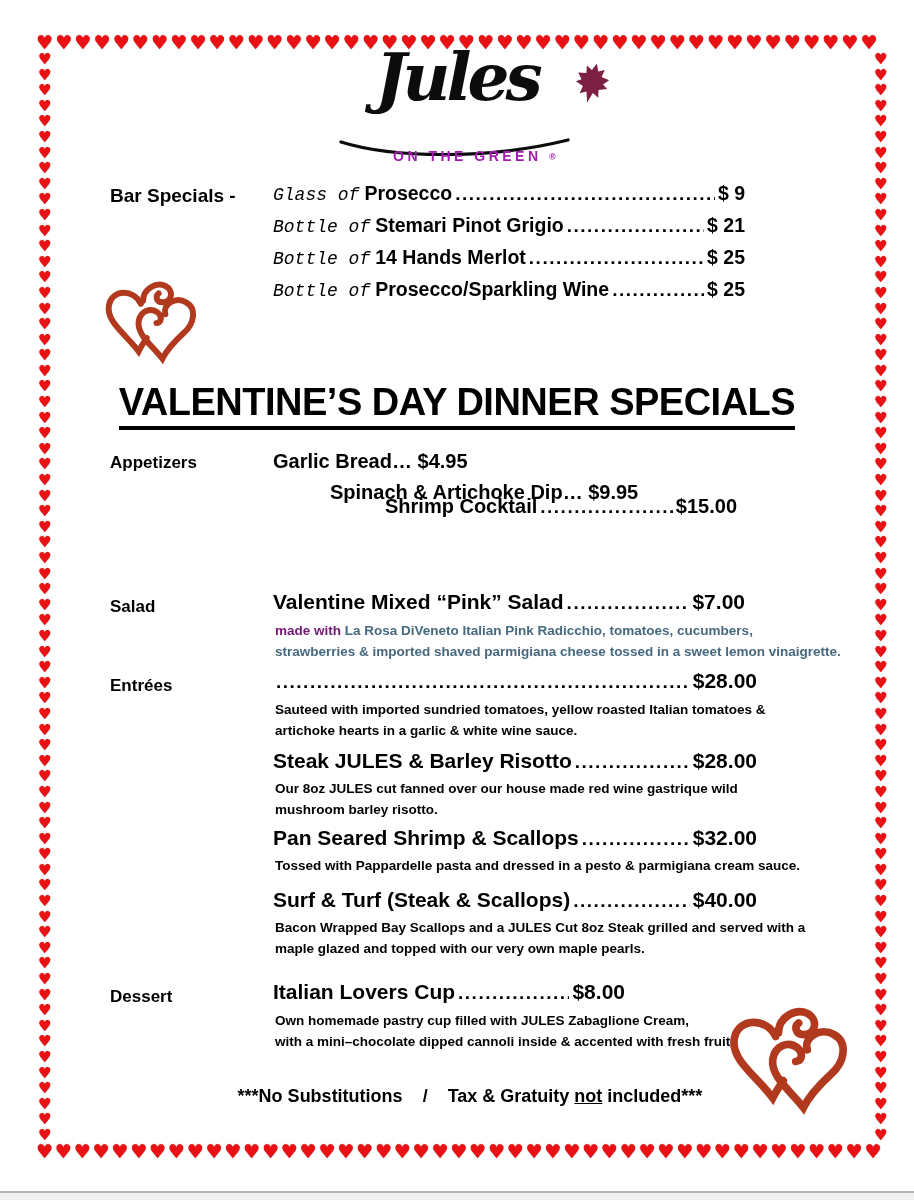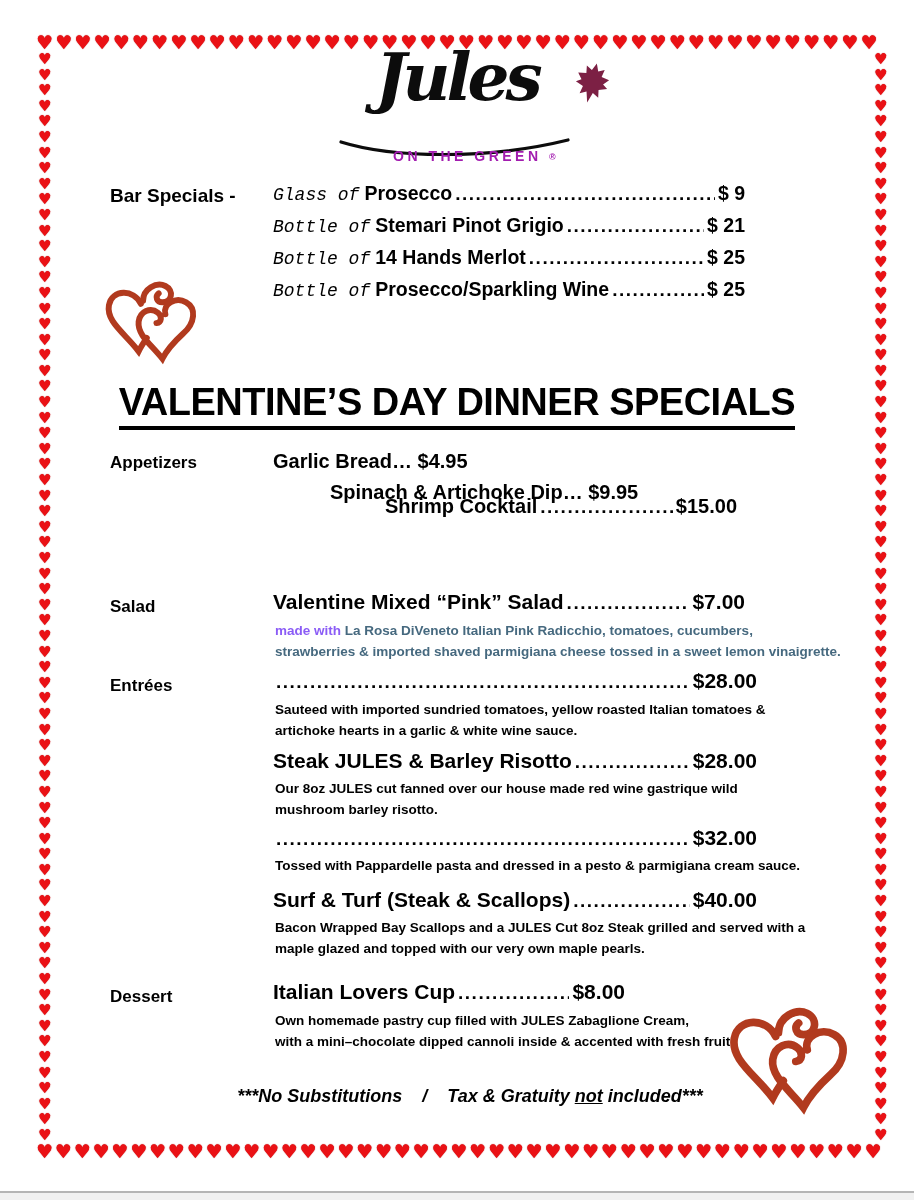--- a/index.html
+++ b/index.html
@@ -48,34 +48,34 @@
 
   
   .bar .prefix{font-style:italic;font-weight:normal;font-size:18px;flex:none;margin-right:5px;font-family:Liberation Mono, monospace;}
   .bar .nm,.bar .price{font-size:19.5px;}
 
   
   .app{position:absolute;font-weight:bold;font-size:20px;white-space:nowrap;}
 
   
   .desc{position:absolute;font-weight:bold;font-size:13.5px;line-height:21px;white-space:nowrap;}
-  .desc .lead{color:#8b5cf6;}
+  .desc .lead{color:#701a75;}
   .desc.blue{color:#46697f;}
 
   
   .title-wrap{position:absolute;left:0;top:381px;width:914px;text-align:center;}
   .title{
     display:inline-block;font-weight:bold;font-size:38px;letter-spacing:-0.5px;
     border-bottom:4px solid #000;padding-bottom:1px;line-height:1.15;
   }
 
   
   .footer{
     position:absolute;left:150px;top:1086px;width:640px;text-align:center;
-    font-style:italic;font-weight:bold;font-size:18px;white-space:nowrap;
+    font-weight:bold;font-size:18px;white-space:nowrap;
   }
   .footer .u{text-decoration:underline;}
 
   
   .decor{position:absolute;}
 
   
   .page-edge{
     position:absolute;left:0;bottom:0;width:914px;height:7px;
     background:#f1f1f1;border-top:2px solid #b5b5b5;
@@ -413,20 +413,21 @@
   <span class="nm">Steak JULES &amp; Barley Risotto</span>
   <span class="dots">....................................................................................................</span>
   <span class="price">$28.00</span>
 </div>
 <div class="desc" style="left:275px;top:778px;">
   <span>Our 8oz JULES cut fanned over our house made red wine gastrique wild</span><br>
   <span>mushroom barley risotto.</span>
 </div>
 
 <div class="line" style="left:273px;top:826px;width:484px;">
+  <span class="nm">Pan Seared Shrimp &amp; Scallops</span>
   <span class="dots">....................................................................................................</span>
   <span class="price">$32.00</span>
 </div>
 <div class="desc" style="left:275px;top:855px;">
   <span>Tossed with Pappardelle pasta and dressed in a pesto &amp; parmigiana cream sauce.</span>
 </div>
 
 <div class="line" style="left:273px;top:888px;width:484px;">
   <span class="nm">Surf &amp; Turf (Steak &amp; Scallops) </span>
   <span class="dots">....................................................................................................</span>

